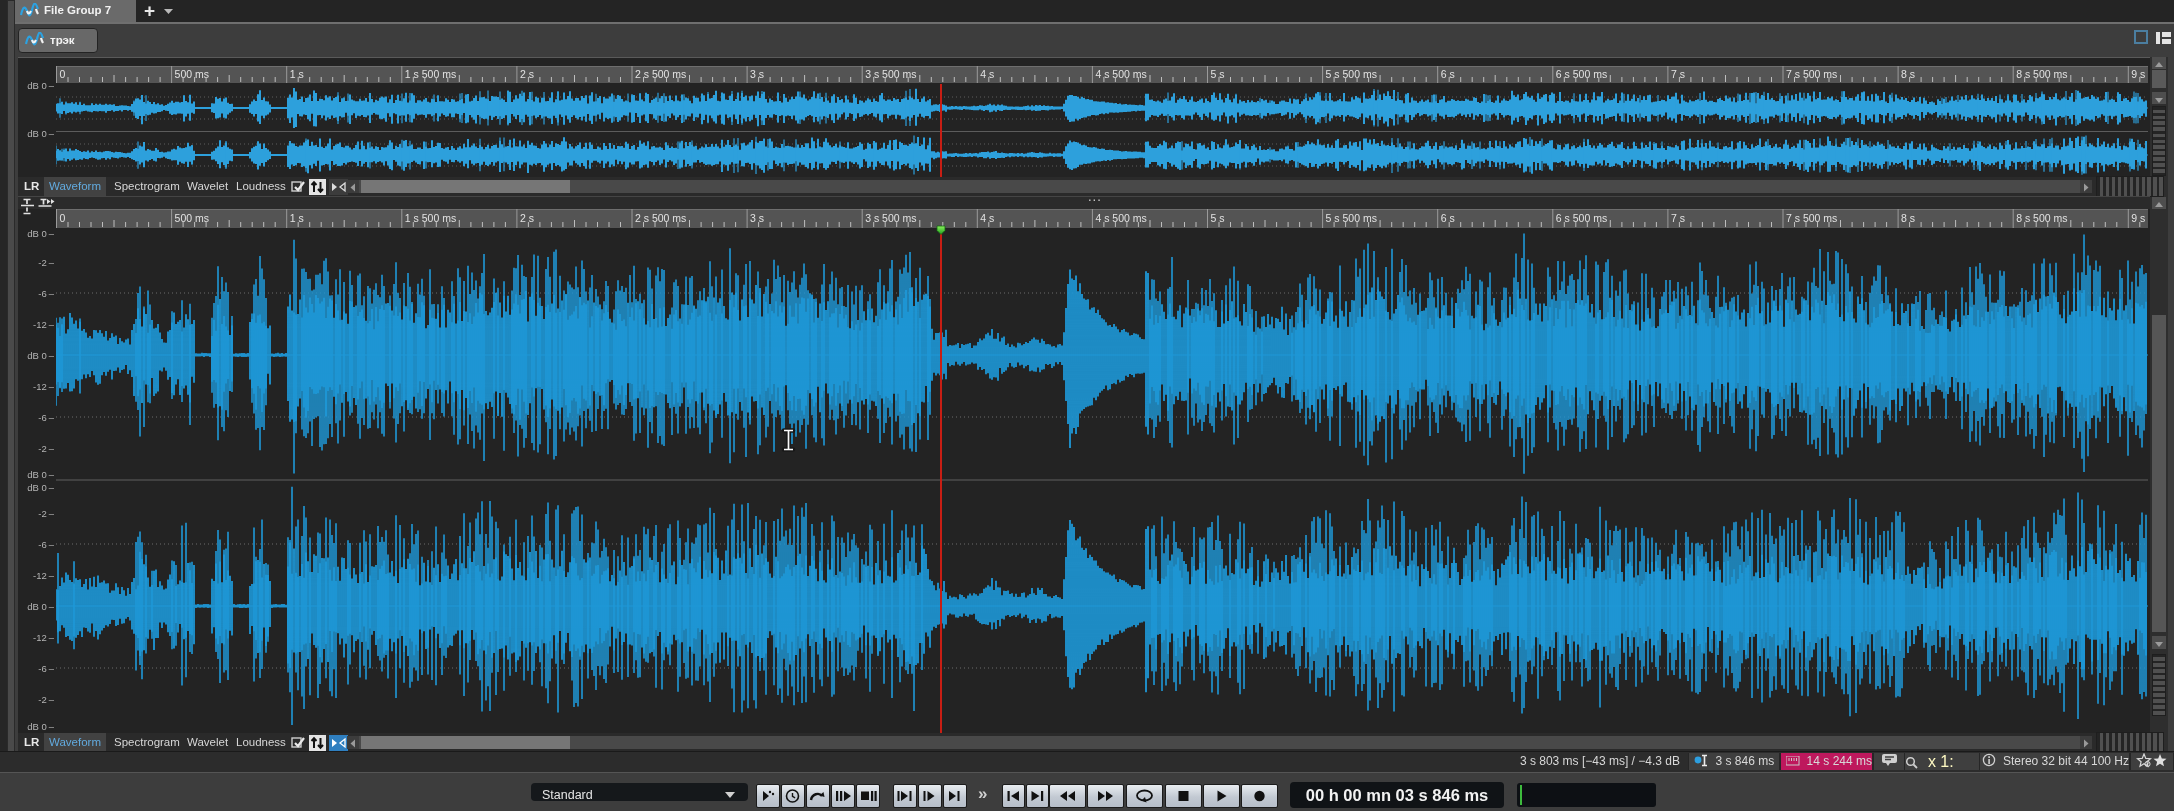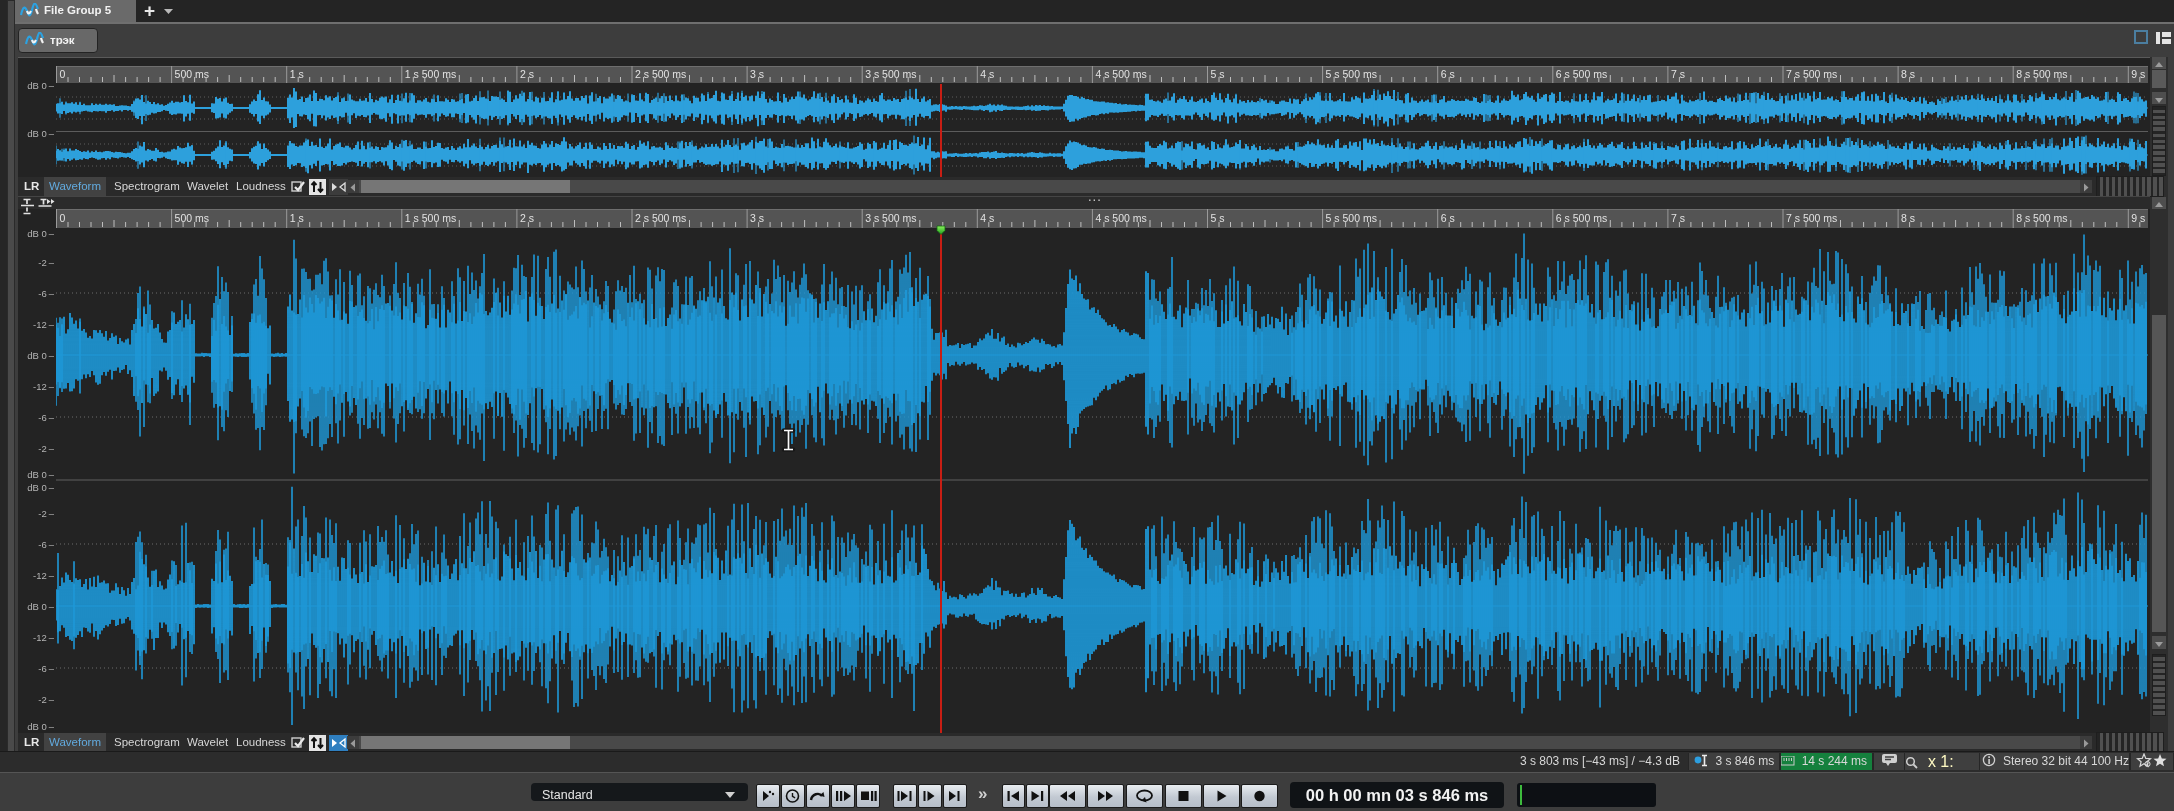--- a/index.html
+++ b/index.html
@@ -5,21 +5,21 @@
 .abs{position:absolute}
 </style></head><body>
 <div id="p">
 
 <div class="abs" style="left:0;top:0;width:2174px;height:22px;background:#242424"></div>
 <div class="abs" style="left:14px;top:0;width:122px;height:22px;background:#6a6a6a"></div>
 <svg class="abs" style="left:20px;top:3px" width="19" height="16">
       <path d="M1 12c2-9 4-9 6-4s3 7 5-1 3-9 6-1" fill="none" stroke="#2ba2e2" stroke-width="2.2"></path>
       <path d="M7 8c1 2.5 2 4 4 0M16 6c.8 3 1.4 4 2 5" fill="none" stroke="#f2f2f2" stroke-width="2.2"></path>
     </svg>
-<div class="abs" style="left:44px;top:4px;font-size:11.5px;font-weight:bold;color:#f2f2f2">File Group 5</div>
+<div class="abs" style="left:44px;top:4px;font-size:11.5px;font-weight:bold;color:#f2f2f2">File Group 7</div>
 <div class="abs" style="left:144px;top:0px;font-size:19px;font-weight:bold;color:#e8e8e8">+</div>
 <svg class="abs" style="left:164px;top:9px" width="10" height="6">
       <path d="M0 0h9L4.5 5z" fill="#b9b9b9"></path>
     </svg>
 
 <div class="abs" style="left:0;top:22px;width:2174px;height:35px;background:#3d3d3d;border-top:2px solid #6f6f6f;box-sizing:border-box"></div>
 <div class="abs" style="left:18px;top:28px;width:80px;height:25px;background:#686868;border:1px solid #232323;border-radius:4px;box-sizing:border-box"></div>
 <svg class="abs" style="left:25px;top:32px" width="19" height="16">
       <path d="M1 12c2-9 4-9 6-4s3 7 5-1 3-9 6-1" fill="none" stroke="#2ba2e2" stroke-width="2.2"></path>
       <path d="M7 8c1 2.5 2 4 4 0M16 6c.8 3 1.4 4 2 5" fill="none" stroke="#f2f2f2" stroke-width="2.2"></path>
@@ -599,21 +599,21 @@
         </svg></div>
  <div style="position:absolute;left:2078px;top:-1px;width:66px;height:19px;border:1px solid #1e1e1e;background:repeating-linear-gradient(90deg,#242424 0 2.5px,#505050 2.5px 6px)"></div>
 </div>
 
 <div style="position:absolute;left:0;top:751px;width:2174px;height:21px;background:#2c2c2c;border-top:1px solid #1a1a1a"></div>
 <div style="position:absolute;left:1380px;top:753px;width:300px;height:17px;font-size:12px;color:#d8d8d8;line-height:17px;text-align:right">3 s 803 ms [−43 ms] / −4.3 dB</div>
 <div style="position:absolute;left:1688px;top:753px;width:90px;height:17px;background:#3f3f3f;border-left:1px solid #262626;border-right:1px solid #262626;color:#d8d8d8;font-size:12px;line-height:17px;text-align:center"><svg width="15" height="13" style="vertical-align:-2px">
         <circle cx="4" cy="6" r="3.4" fill="#2d9fe0"></circle>
         <path d="M8 1.5h5M8 11.5h5M10.5 1.5v10" stroke="#ededed" stroke-width="1.6"></path>
       </svg>&nbsp; 3 s 846 ms</div>
-<div style="position:absolute;left:1780px;top:753px;width:91px;height:17px;background:#15803d;border-left:1px solid #262626;border-right:1px solid #262626;color:#d8d8d8;font-size:12px;line-height:17px;text-align:left"><svg width="14" height="10" style="vertical-align:-1px">
+<div style="position:absolute;left:1780px;top:753px;width:91px;height:17px;background:#be185d;border-left:1px solid #262626;border-right:1px solid #262626;color:#d8d8d8;font-size:12px;line-height:17px;text-align:right"><svg width="14" height="10" style="vertical-align:-1px">
         <rect x="0" y="0" width="13" height="9" fill="none" stroke="#c9c9c9"></rect>
         <path d="M3 2v3M5.5 2v3M8 2v3M10.5 2v3" stroke="#c9c9c9"></path>
       </svg>&nbsp; 14 s 244 ms</div>
 <div style="position:absolute;left:1873px;top:753px;width:30px;height:17px;background:#3f3f3f;border-left:1px solid #262626;border-right:1px solid #262626;color:#d8d8d8;font-size:12px;line-height:17px;text-align:center"><svg width="17" height="14" style="vertical-align:-2px">
         <rect x="1" y="1" width="15" height="9" rx="2" fill="#cfcfcf"></rect>
         <path d="M5 10l2 3 2-3z" fill="#cfcfcf"></path>
         <path d="M4 4h9M4 6.5h6" stroke="#3f3f3f" stroke-width="1.3"></path>
       </svg></div>
 <div style="position:absolute;left:1904px;top:753px;width:74px;height:17px;background:#3f3f3f;border-left:1px solid #262626;border-right:1px solid #262626;color:#fef9c3;font-size:16px;line-height:17px;text-align:left"><svg width="14" height="13" style="vertical-align:-2px">
         <circle cx="5.5" cy="5.5" r="3.8" fill="none" stroke="#cfcfcf" stroke-width="1.5"></circle>

